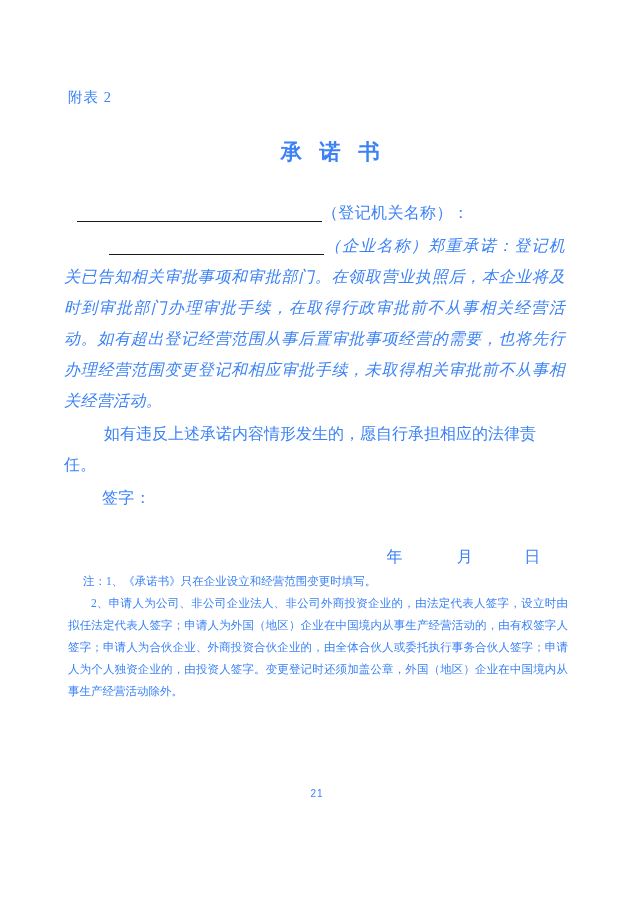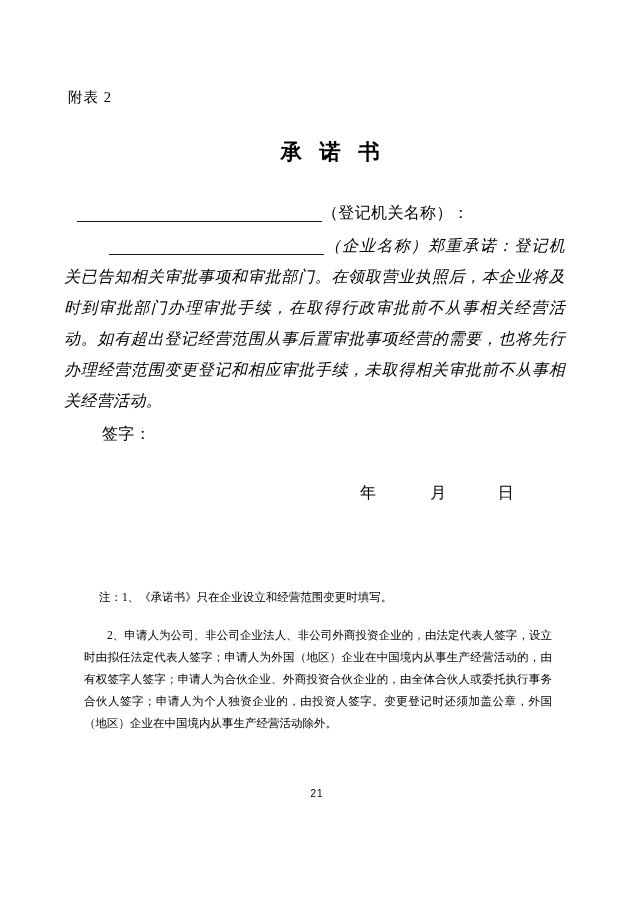--- a/index.html
+++ b/index.html
@@ -1,21 +1,21 @@
 <!DOCTYPE html>
 <html><head>
 <meta charset="utf-8">
 <style>
   html, body { margin: 0; padding: 0; background: #ffffff; }
   .page {
     position: relative;
     width: 634px;
     height: 898px;
     background: #ffffff;
-    color: #000000;
+    color: #3b82f6;
     font-family: "Liberation Serif", "DejaVu Serif", serif;
     overflow: hidden;
   }
   .appendix {
     position: absolute;
     left: 68px;
     top: 88px;
     font-size: 14.5px;
     letter-spacing: 1px;
   }
@@ -45,34 +45,34 @@
   .para-liability { text-align: left; text-indent: 40px; letter-spacing: 0; }
   .sig-line { margin-top: 26px; text-indent: 38px; }
   .blank {
     display: inline-block;
     height: 16px;
     border-bottom: 1.5px solid #1a1a1a;
     vertical-align: -4px;
   }
   .blank-authority { width: 245px; margin-left: 13px; }
   .blank-enterprise { width: 215px; }
-  .date-line { margin-top: 28px; padding-left: 298px; white-space: nowrap; }
+  .date-line { margin-top: 28px; padding-left: 298px; white-space: nowrap; text-align: center; }
   .date-line .gap1 { margin-right: 54px; }
   .date-line .gap2 { margin-right: 51px; }
   .notes {
     position: absolute;
     left: 68px;
     top: 570px;
     width: 500px;
     font-size: 11.5px;
     line-height: 22px;
     text-align: justify;
     letter-spacing: 0;
   }
-  .notes p { margin: 16px; }
+  .notes p { margin: 0; }
   .note-first { text-indent: 15px; }
   .note-rest { text-indent: 23px; }
   .page-number {
     position: absolute;
     top: 788px;
     left: 0;
     width: 100%;
     text-align: center;
     font-size: 10px;
     font-family: "Liberation Sans", "DejaVu Sans", sans-serif;
@@ -87,20 +87,21 @@
   <div class="appendix">附表 2</div>
 
   <h1 class="doc-title">承 诺 书</h1>
 
   <div class="body-block">
 
     <p class="line-recipient"><span class="blank blank-authority"></span><span>（登记机关名称）：</span></p>
 
     <p class="para-main"><span class="blank blank-enterprise"></span><span>（企业名称）郑重承诺：登记机关已告知相关审批事项和审批部门。在领取营业执照后，本企业将及时到审批部门办理审批手续，在取得行政审批前不从事相关经营活动。如有超出登记经营范围从事后置审批事项经营的需要，也将先行办理经营范围变更登记和相应审批手续，未取得相关审批前不从事相关经营活动。</span></p>
 
+    <p class="para-liability">如有违反上述承诺内容情形发生的，愿自行承担相应的法律责任。</p>
 
     <p class="sig-line">签字：</p>
 
     <div class="date-line">
       <span class="gap1">年</span><span class="gap2">月</span><span>日</span>
     </div>
 
   </div>
 
   <div class="notes">

